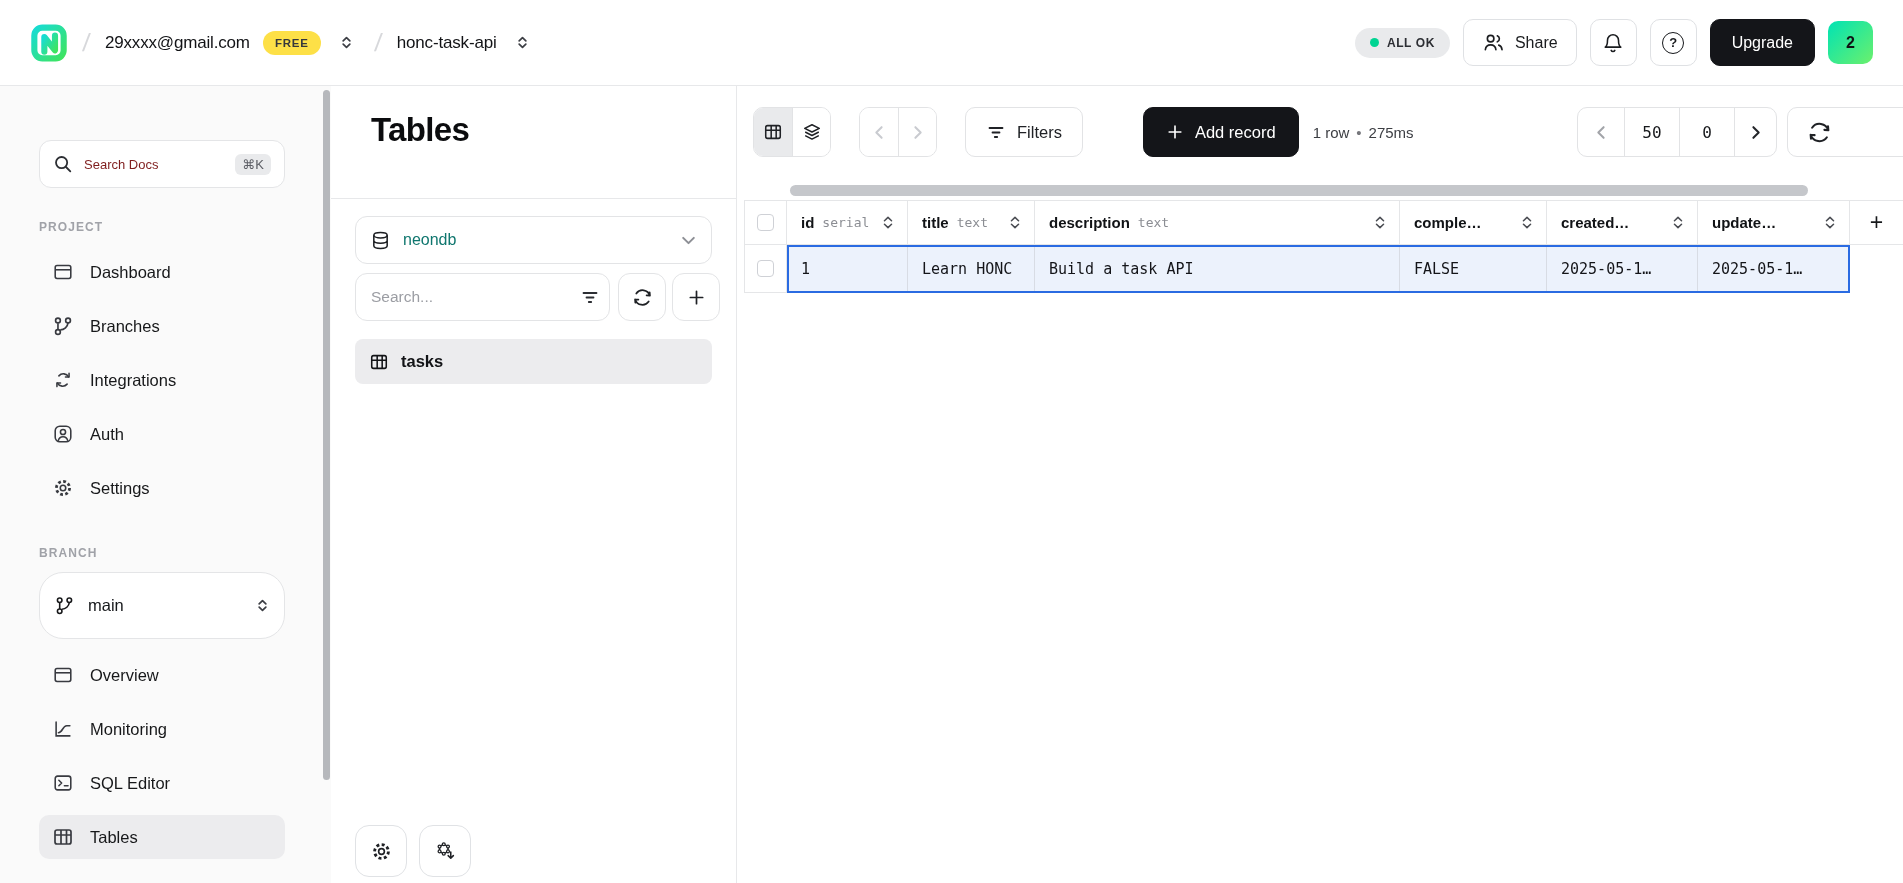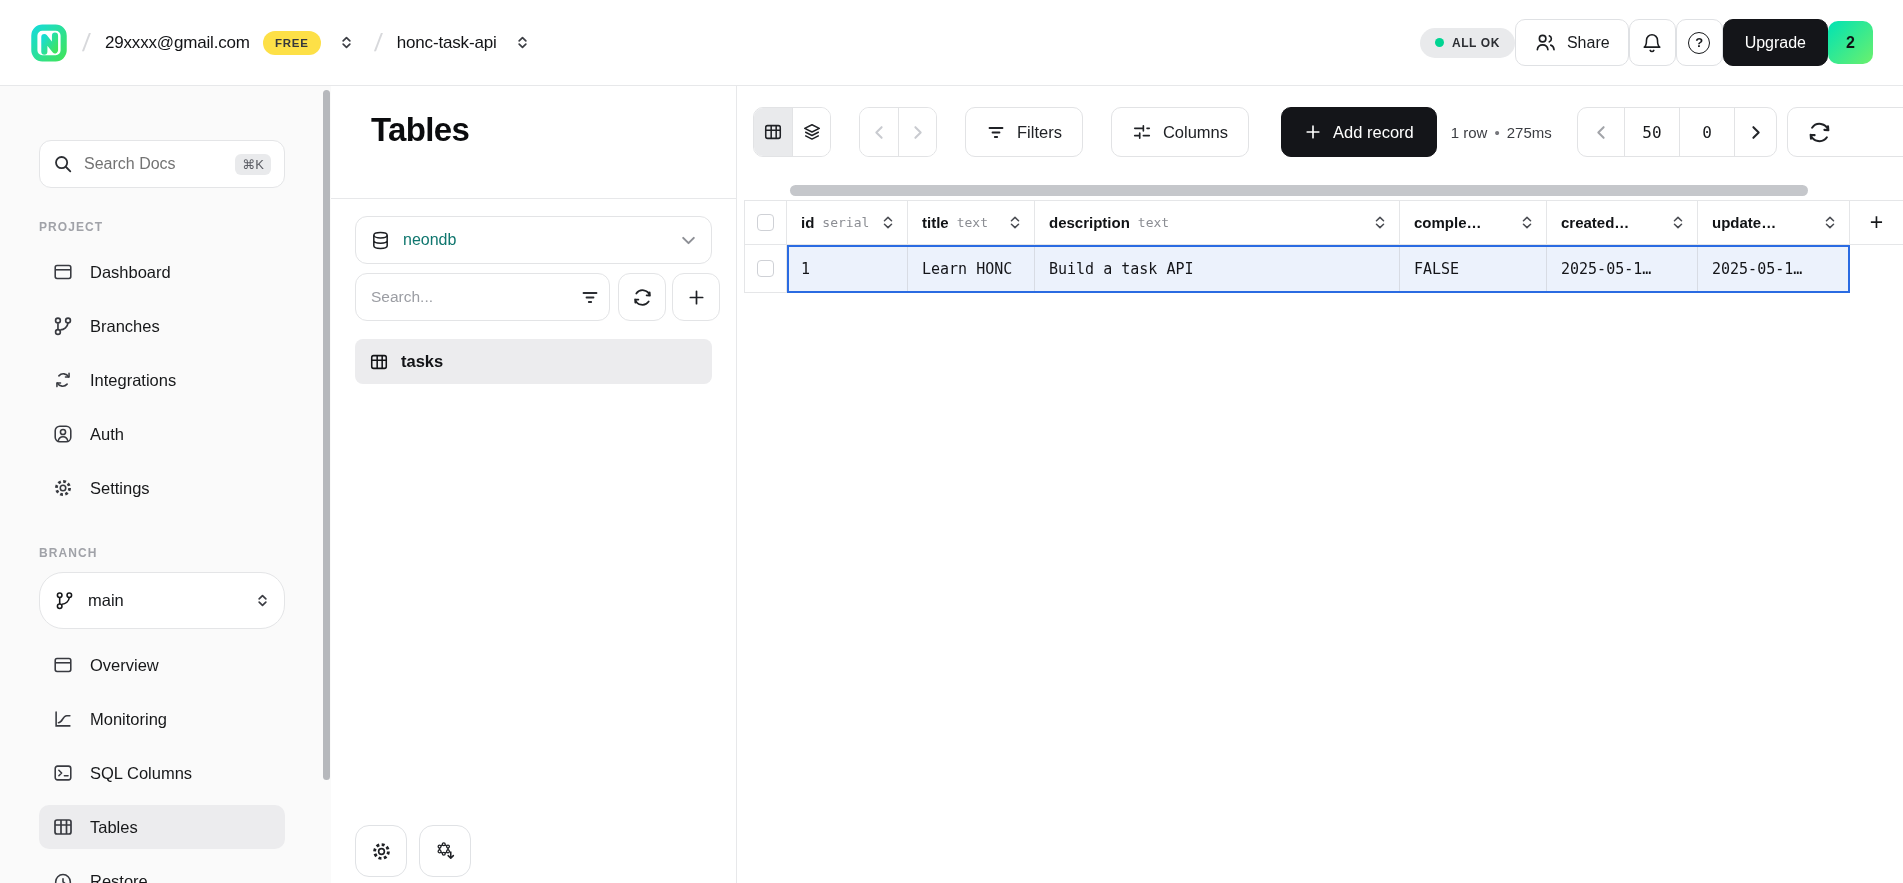--- a/index.html
+++ b/index.html
@@ -15,47 +15,47 @@
   
   .app-header{
     position:absolute; top:0; left:0; width:1903px; height:86px;
     display:flex; align-items:center; padding:0 30px; gap:13px;
     border-bottom:1px solid #e7e8ea; background:#fff;
   }
   .crumb-sep{ color:#d7d8db; font-size:25px; font-weight:300; transform:skewX(-6deg); padding:0 2px; user-select:none;}
   .crumb-text{ font-size:17px; font-weight:500; color:#121316; letter-spacing:-.01em;}
   .pill{ background:#fde047; border-radius:999px; font-size:11.5px; font-weight:700; letter-spacing:.07em; color:#35373c; padding:6px 12px; display:inline-flex; align-items:center;}
   .selector-caret{ width:26px; height:30px; display:flex; align-items:center; justify-content:center; color:#3c3e44; border-radius:7px; cursor:pointer;}
-  .header-right{ margin-left:auto; display:flex; align-items:center; }
+  .header-right{ margin-left:auto; display:flex; align-items:center; gap:13px;}
   .status-pill{ background:#e9eaec; border-radius:999px; display:flex; align-items:center; gap:8px; padding:8px 15px; font-size:12px; font-weight:700; letter-spacing:.05em; color:#2c2e33;}
   .status-dot{ width:9px; height:9px; border-radius:50%; background:#00d492;}
   .btn{ display:inline-flex; align-items:center; justify-content:center; gap:10px;
         border:1px solid #dfe1e4; border-radius:10px; background:#fff; height:47px;
         font-size:16px; font-weight:500; color:#1a1c1f; cursor:pointer;}
   .btn-share{ padding:0 18px; }
   .btn-icon{ width:47px; }
   .btn-dark{ background:#141519; border-color:#141519; color:#fff; padding:0 21px;}
   .help-glyph{ width:22px; height:22px; border:1.8px solid #17191c; border-radius:50%; display:flex; align-items:center; justify-content:center; font-size:13px; font-weight:700;}
   .notif-badge{ width:45px; height:43px; border-radius:10px; background:linear-gradient(135deg,#00e3b4 0%,#6cf06c 100%);
         display:flex; align-items:center; justify-content:center; font-size:16px; font-weight:700; color:#101214; cursor:pointer;}
 
   
   .sidebar{ position:absolute; top:86px; left:0; width:331px; height:797px; background:#fafafa; overflow:hidden;}
   .sidebar-inner{ width:246px; margin-left:39px; }
   .search-docs{ margin-top:54px; height:48px; background:#fff; border:1px solid #e4e5e7; border-radius:12px;
         display:flex; align-items:center; gap:11px; padding:0 13px; cursor:pointer;}
-  .search-docs-label{ font-size:16px; color:#737373; }
+  .search-docs-label{ font-size:13px; color:#7f1d1d; }
   .kbd-chip{ margin-left:auto; background:#e9eaec; border-radius:6px; padding:3px 7px; font-size:13px; color:#5b5d64;}
   .section-label{ margin-top:32px; font-size:12px; font-weight:700; letter-spacing:.09em; color:#a0a2a8;}
   .nav-list{ margin-top:16px; }
   .nav-item{ height:44px; margin-bottom:10px; display:flex; align-items:center; gap:16px; padding:0 13px;
         border-radius:10px; font-size:16.5px; color:#17181a; cursor:pointer;text-align:center;}
   .nav-item .nav-ico{ color:#383a40; }
   .nav-item.active{ background:#ececee; font-weight:500;}
-  .branch-select{ margin-top:12px; height:57px; background:#fff; border:1px solid #e4e5e7; border-radius:24px;
+  .branch-select{ margin-top:12px; height:67px; background:#fff; border:1px solid #e4e5e7; border-radius:24px;
         display:flex; align-items:center; gap:13px; padding:0 14px; font-size:16.5px; cursor:pointer;}
   .branch-select .caret{ margin-left:auto; color:#3c3e44;}
   .list2{ margin-top:14px; }
   .sb-scrollthumb{ position:absolute; top:4px; right:1px; width:7px; height:690px; border-radius:4px; background:#b6b8bc; cursor:pointer;}
 
   
   .tables-panel{ position:absolute; top:86px; left:331px; width:406px; height:797px; background:#fff; border-right:1px solid #e7e8ea;}
   .panel-title{ margin:24px 0 0 40px; font-size:33px; line-height:40px; font-weight:700; letter-spacing:-.02em; color:#0b0c0e;}
   .panel-divider{ margin-top:48px; border-bottom:1px solid #e7e8ea;}
   .panel-content{ padding:17px 24px 0 24px;}
@@ -372,21 +372,21 @@
             </svg>
           </span>
         <span>Monitoring</span>
       </div>
       <div class="nav-item">
         <span class="nav-ico">
             <svg width="22" height="22" viewBox="0 0 24 24">
               <use href="#i-sql"></use>
             </svg>
           </span>
-        <span>SQL Columns</span>
+        <span>SQL Editor</span>
       </div>
       <div class="nav-item active">
         <span class="nav-ico">
             <svg width="22" height="22" viewBox="0 0 22 22">
               <use href="#i-grid"></use>
             </svg>
           </span>
         <span>Tables</span>
       </div>
       <div class="nav-item">
@@ -504,28 +504,20 @@
     <span class="gap28"></span>
     <button class="tb-btn">
       <span>
           <svg width="20" height="20" viewBox="0 0 20 20">
             <use href="#i-filter"></use>
           </svg>
         </span>
       <span>Filters</span>
     </button>
     <span class="gap28"></span>
-    <button class="tb-btn">
-      <span>
-          <svg width="20" height="20" viewBox="0 0 22 22">
-            <use href="#i-sliders"></use>
-          </svg>
-        </span>
-      <span>Columns</span>
-    </button>
     <span class="gap32"></span>
     <button class="tb-btn tb-btn-dark">
       <span>
           <svg width="18" height="18" viewBox="0 0 20 20">
             <use href="#i-plus"></use>
           </svg>
         </span>
       <span>Add record</span>
     </button>
     <span class="gap14"></span>

